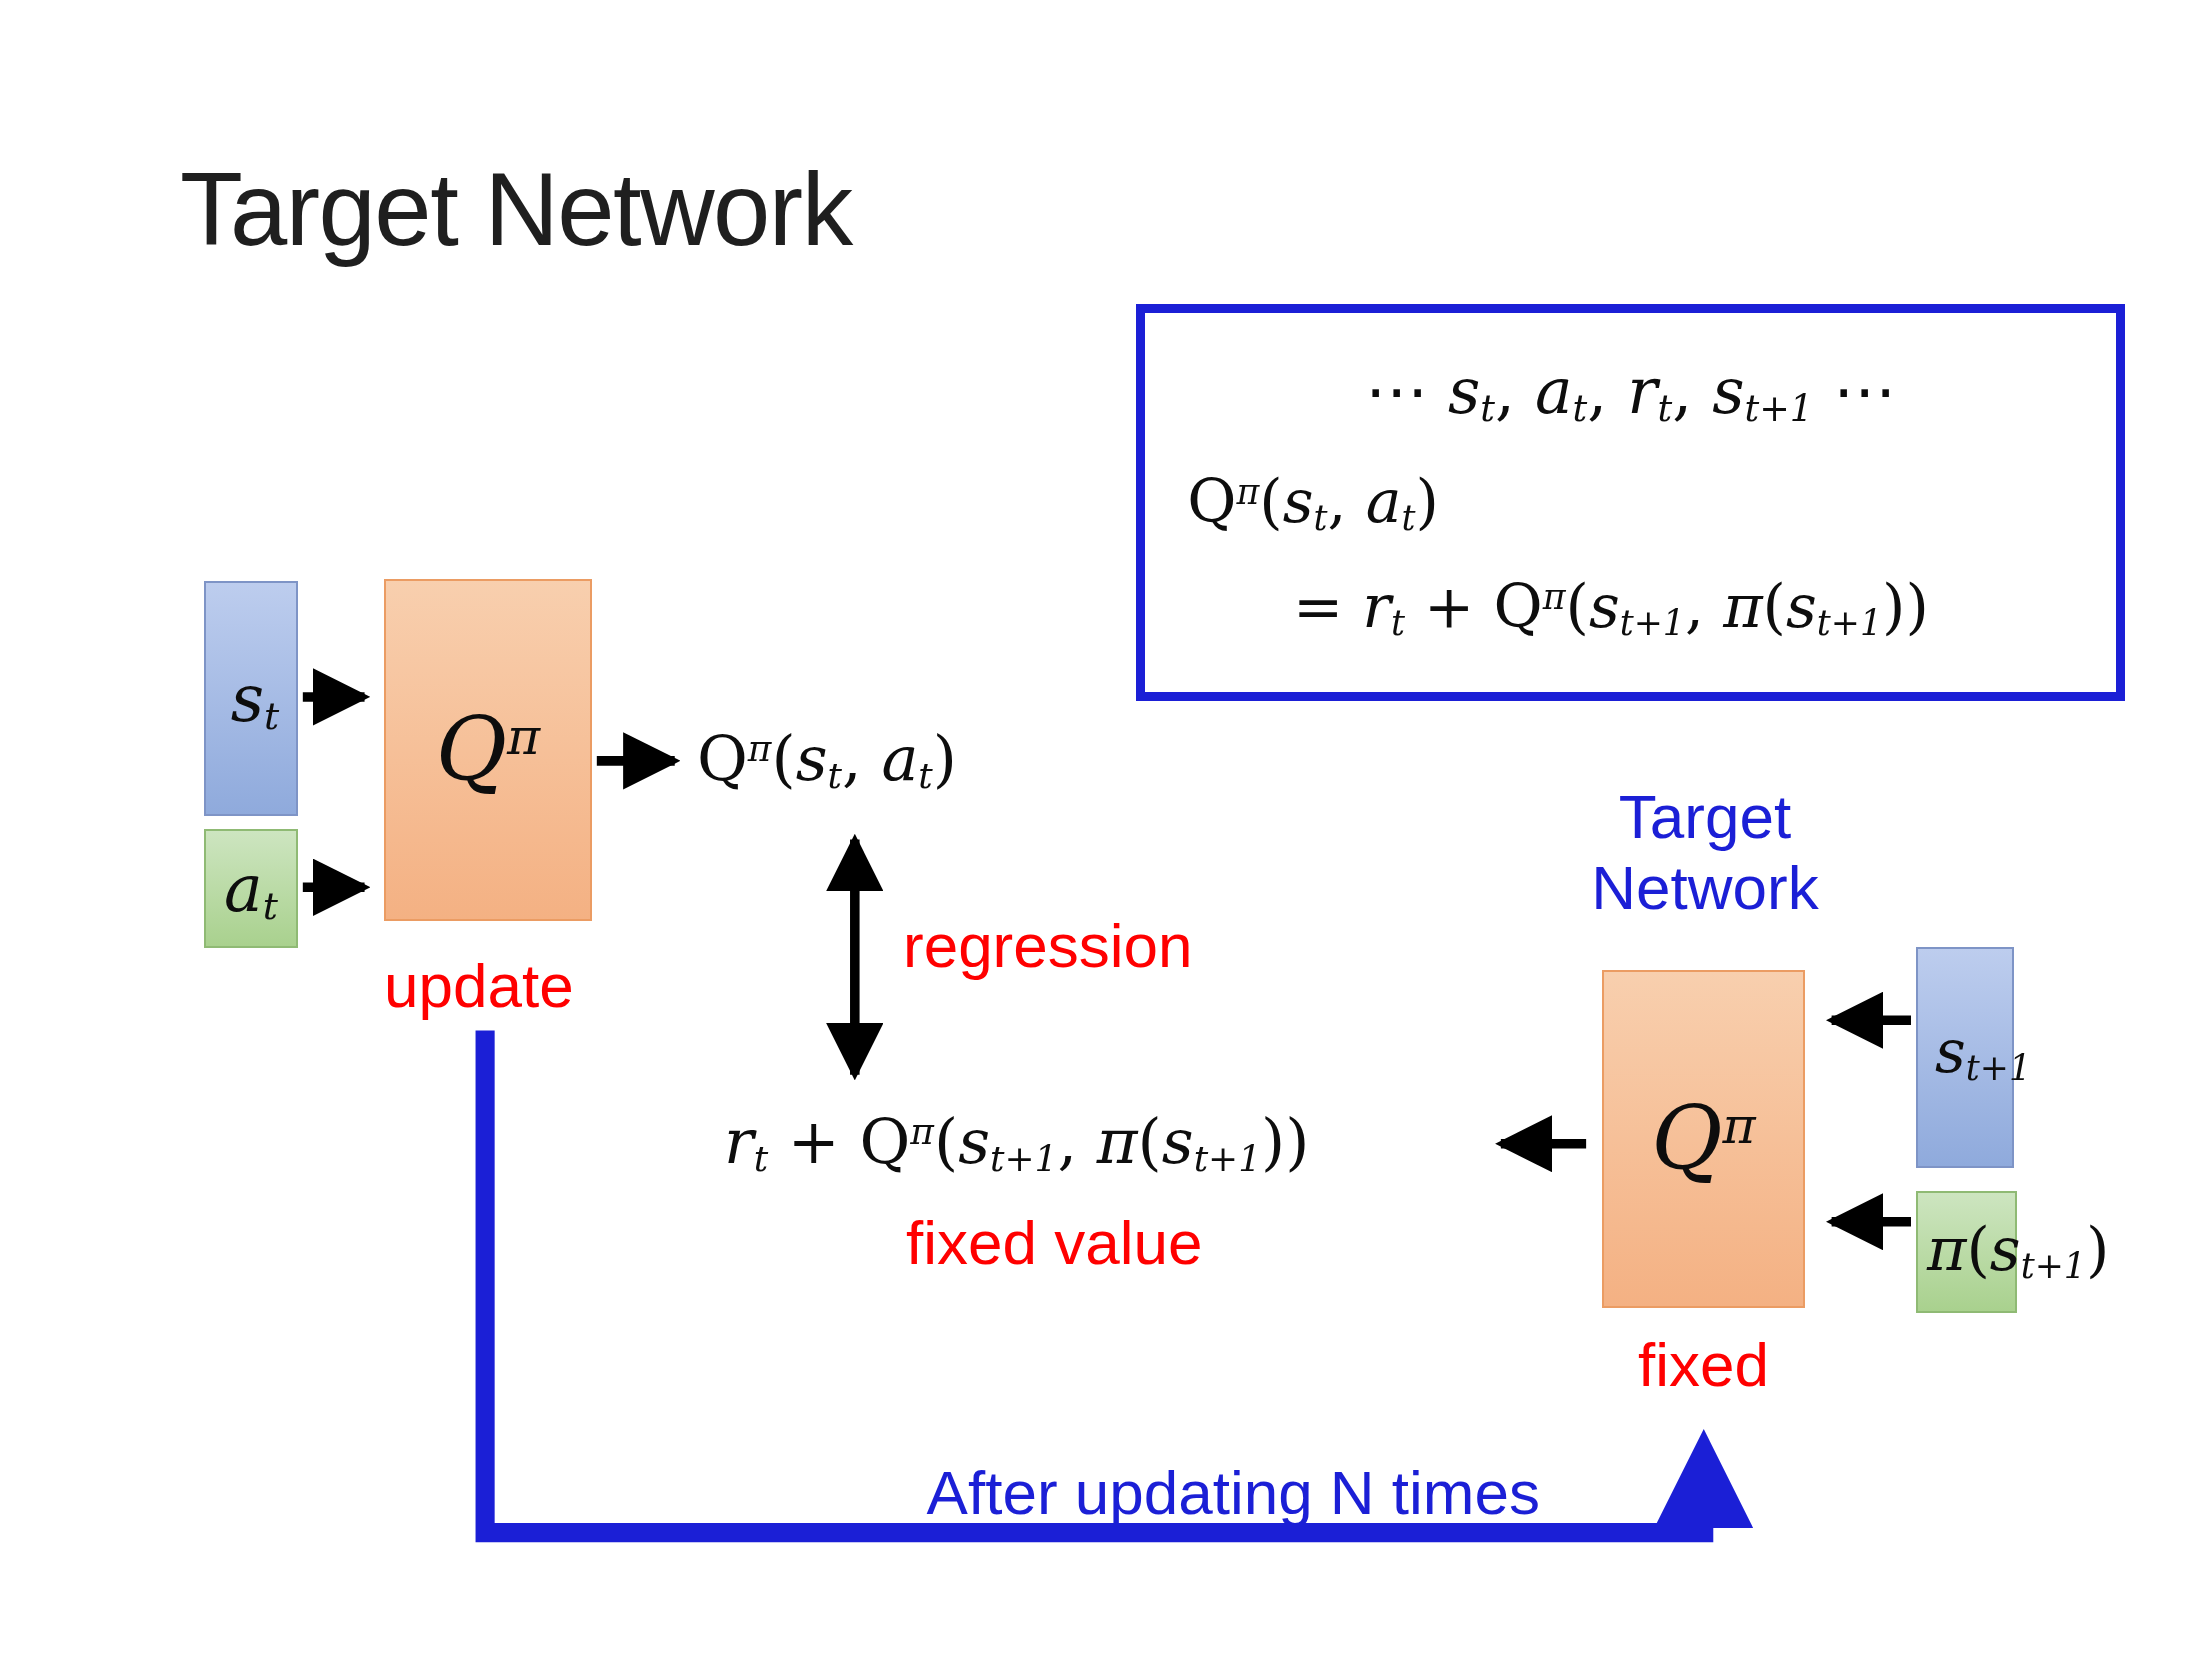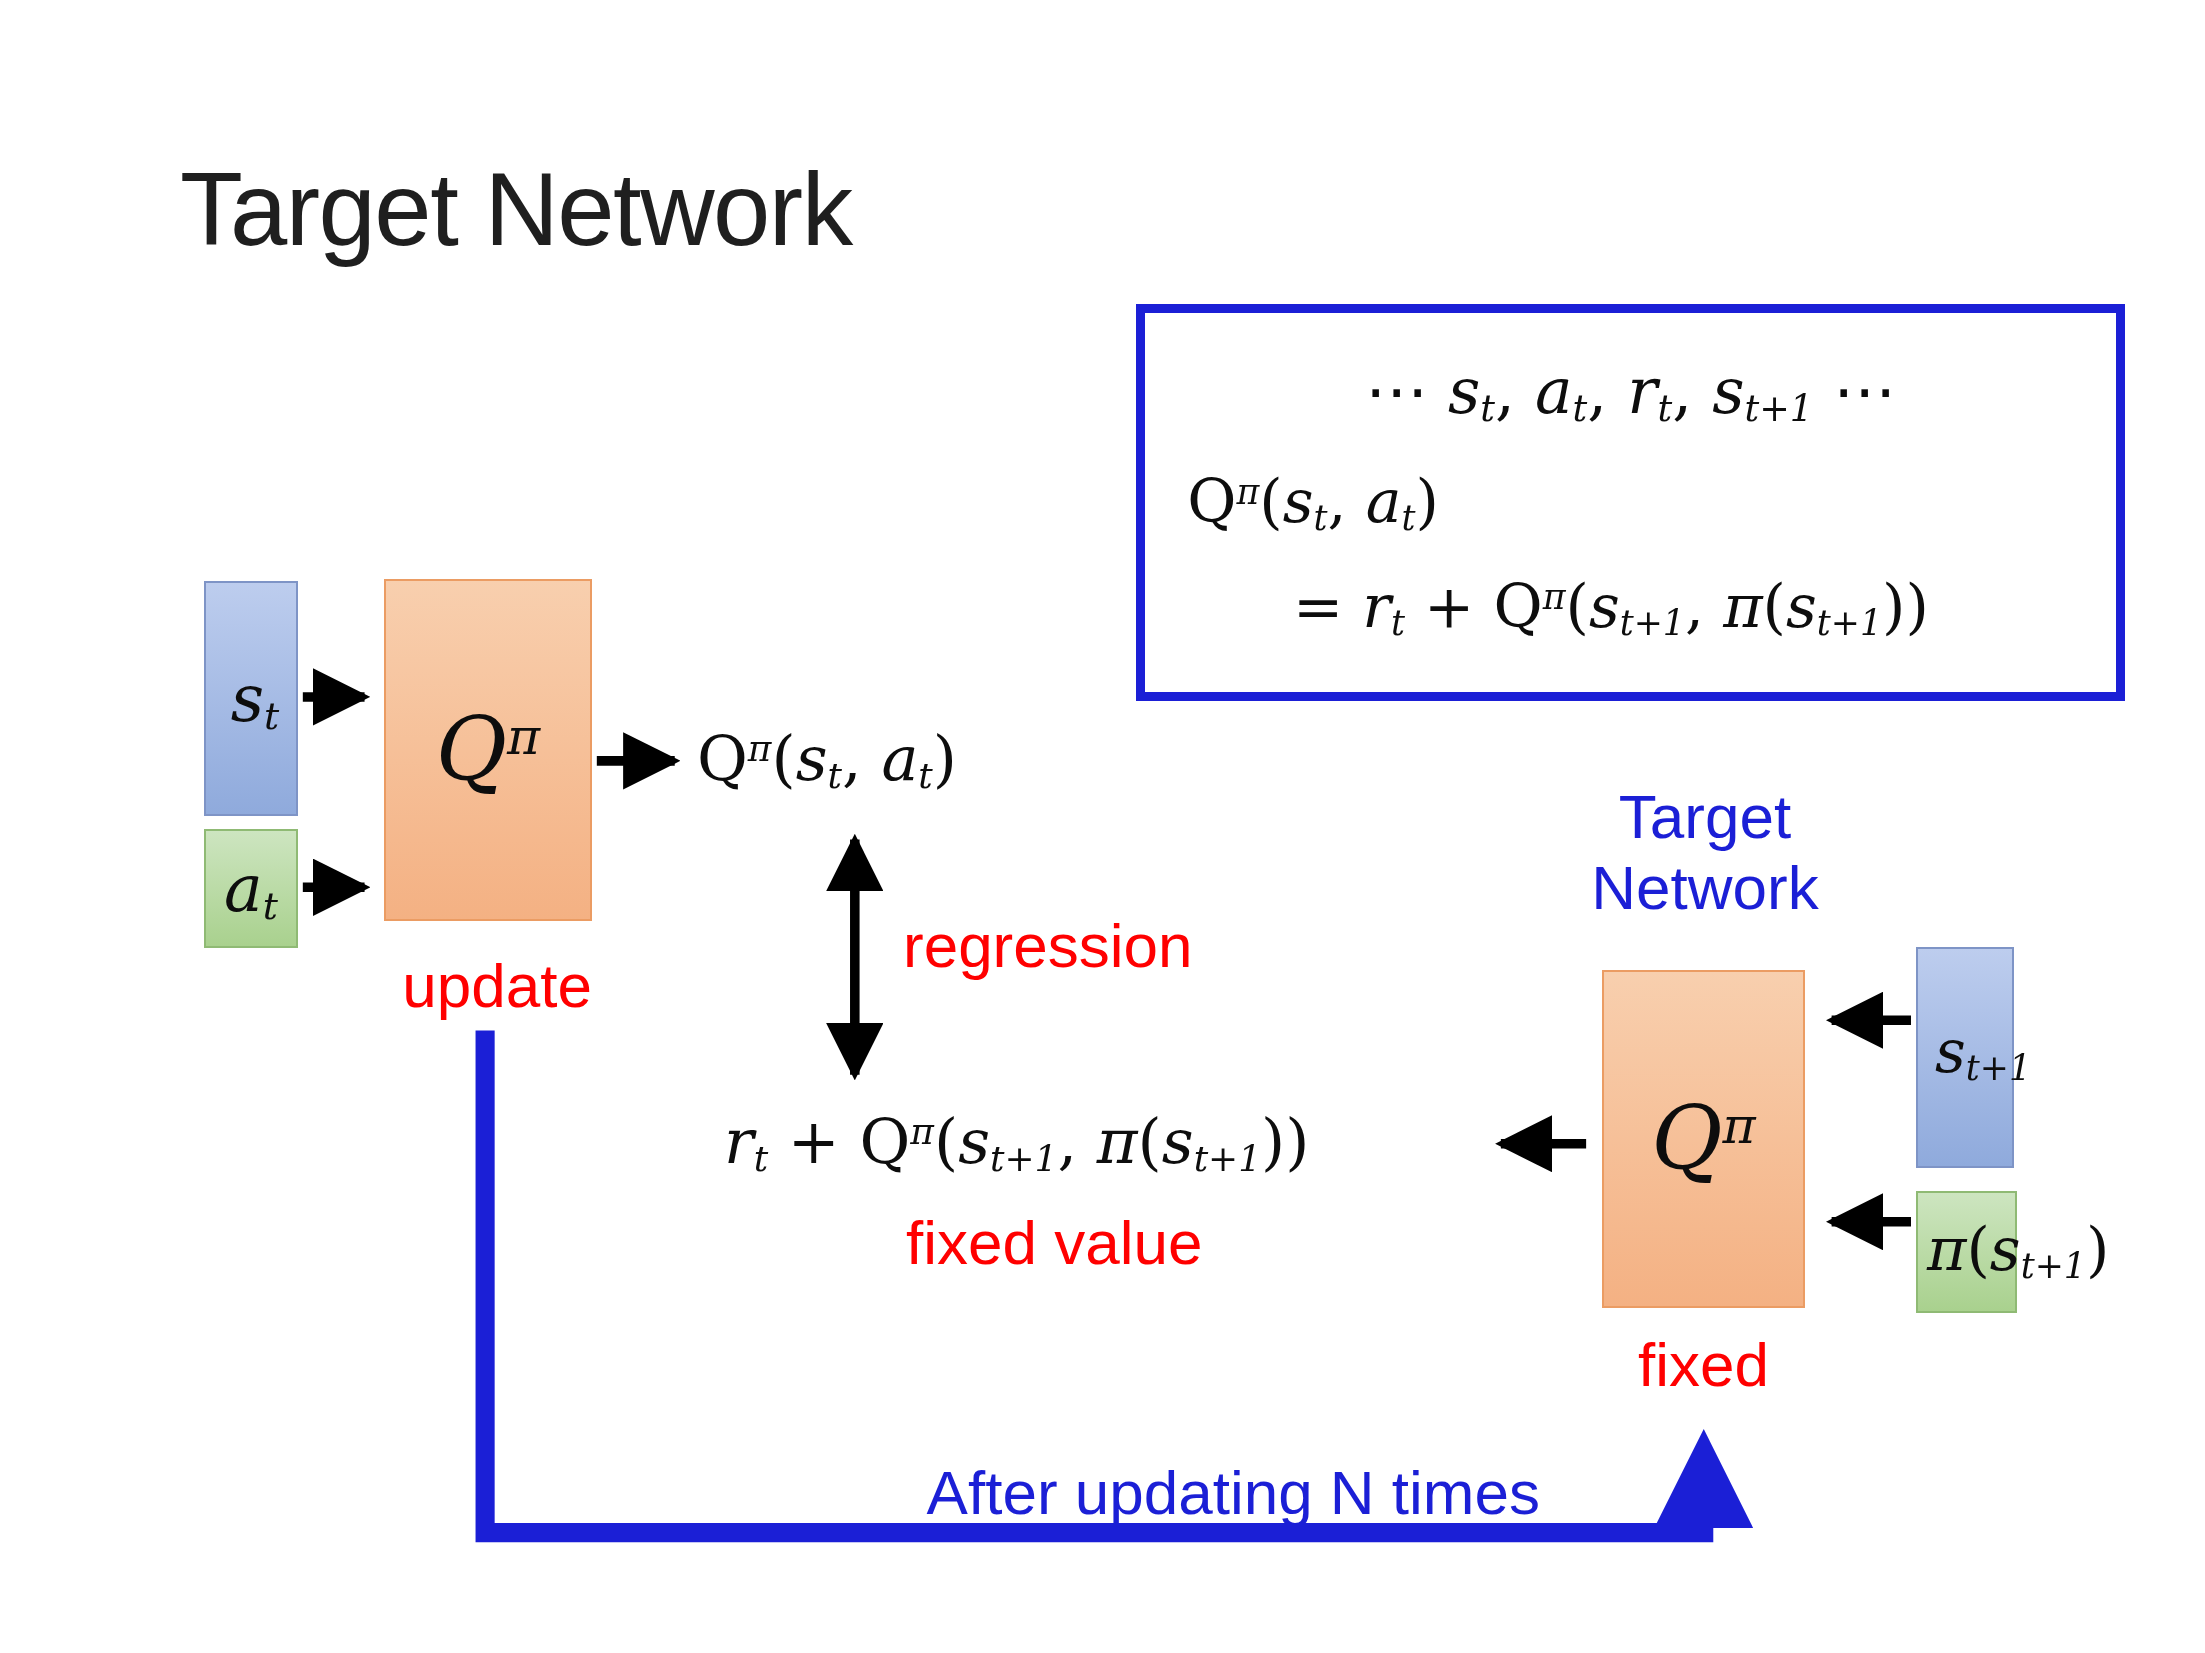--- a/index.html
+++ b/index.html
@@ -52,21 +52,21 @@
   .st1-label { left:1935px; top:1016px; font-size:60px; }
   .pi-label  { left:1927px; top:1214px; font-size:60px; }
 
   .output-expr { left:697px; top:722px;  font-size:62px; }
   .target-expr { left:724px; top:1105px; font-size:62px; }
 
   .red-label {
     position:absolute; color:var(--accent_red,#ff0000);
     font-size:62px; font-family:"Liberation Sans", sans-serif; white-space:nowrap;
   }
-  .update-label     { left:384px;  top:950px; width:208px; text-align:right; }
+  .update-label     { left:384px;  top:950px; width:208px; text-align:left; }
   .regression-label { left:903px; top:910px; }
   .fixed-value-label{ left:906px; top:1207px; }
   .fixed-label      { left:1602px; top:1329px; width:203px; text-align:center; }
 
   .blue-label {
     position:absolute; color:var(--accent_blue,#1b1fd6);
     font-size:62px; font-family:"Liberation Sans", sans-serif;
   }
   .tn-name    { left:1547px; top:781px; width:316px; text-align:center; line-height:1.15; }
   .loop-label { left:658px;  top:1457px; width:882px; text-align:right; white-space:nowrap; }

